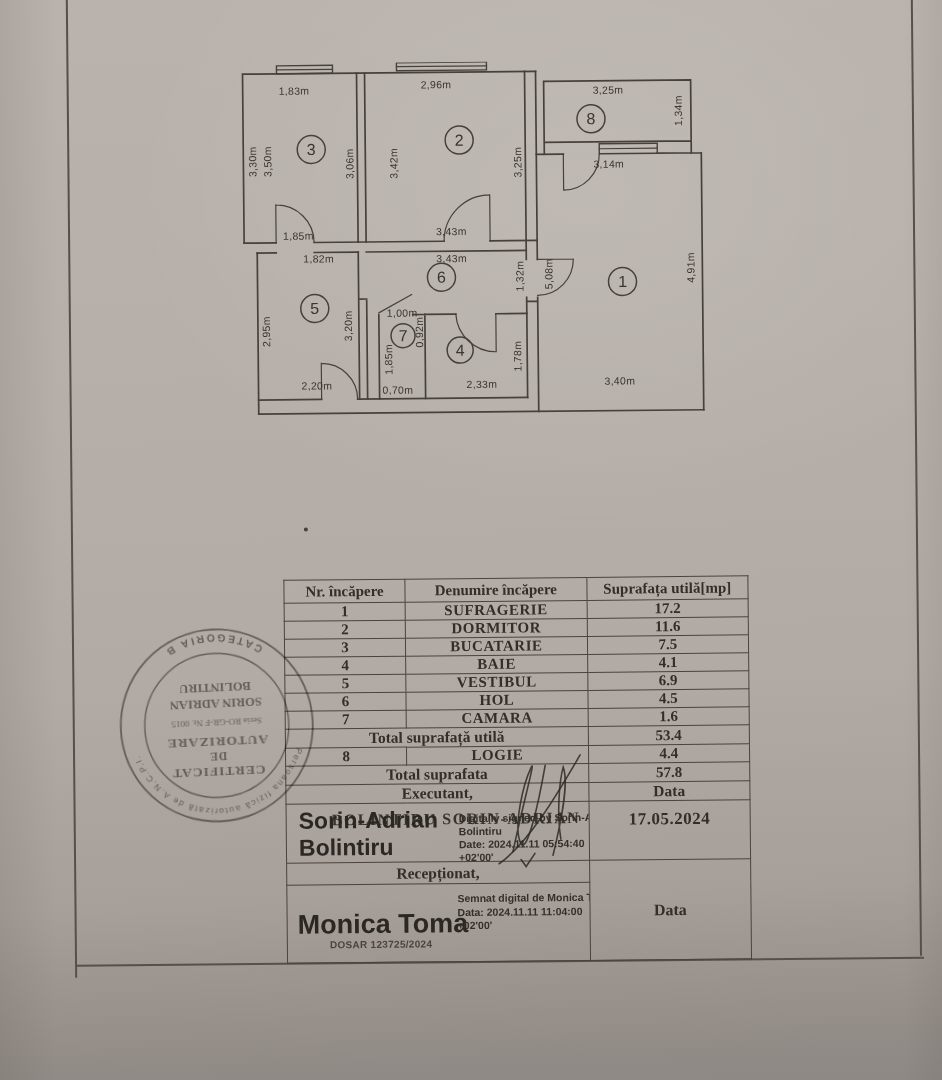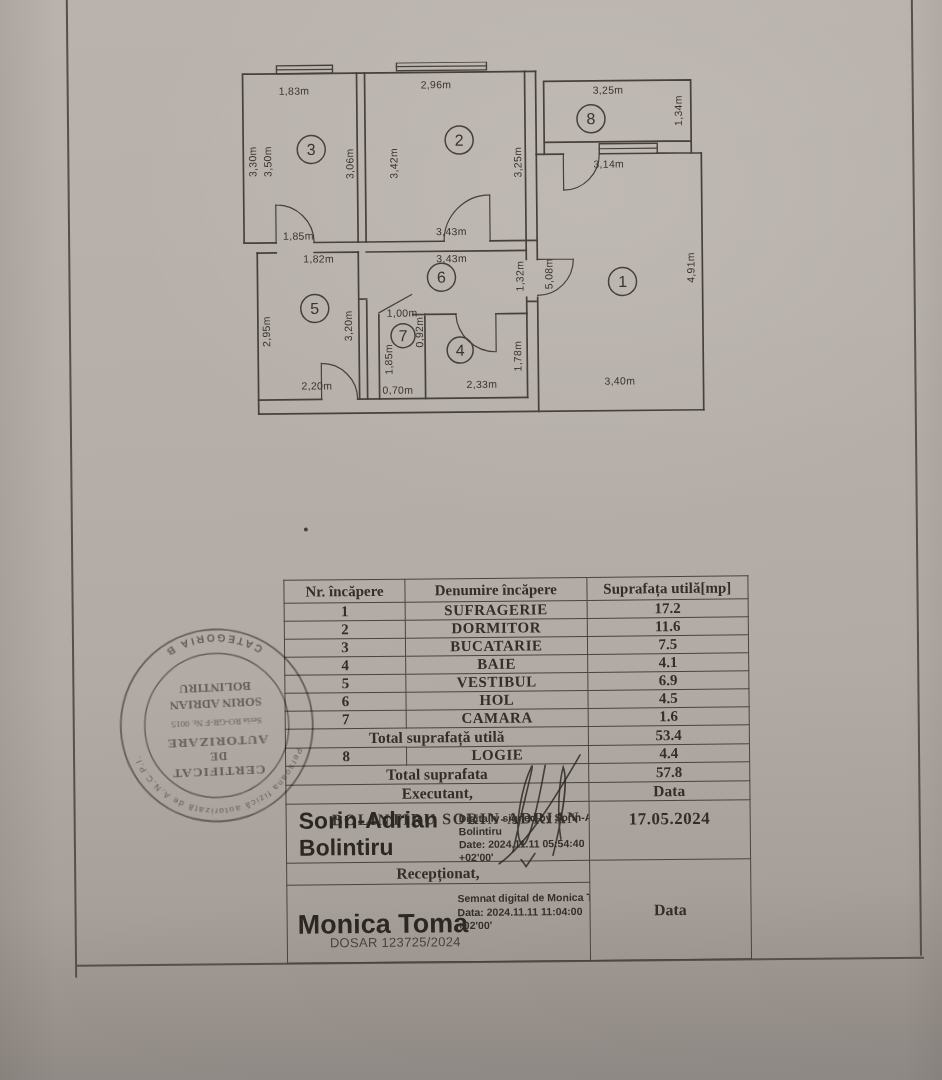--- a/index.html
+++ b/index.html
@@ -39,21 +39,21 @@
     line-height:1.18;color:#2b2824;}
   .smalldigital{position:absolute;left:172px;top:9px;width:172px;
     font-family:"Liberation Sans",sans-serif;font-size:10.5px;font-weight:bold;
     line-height:1.25;color:#332f2a;text-align:left;}
   .monicasig{position:absolute;left:10px;top:24px;font-family:"Liberation Sans",sans-serif;
     font-size:27px;font-weight:600;color:#2b2824;white-space:nowrap;}
   .monicadigital{position:absolute;left:170px;top:8px;width:165px;
     font-family:"Liberation Sans",sans-serif;font-size:10.5px;font-weight:bold;
     line-height:1.3;color:#332f2a;text-align:left;}
   .dosar{position:absolute;left:42px;bottom:12px;font-family:"Liberation Sans",sans-serif;
-    font-size:13px;font-weight:normal;letter-spacing:.3px;color:#4a443c;}
+    font-size:10px;font-weight:bold;letter-spacing:.3px;color:#4a443c;}
   .datecell{vertical-align:top;padding-top:8px;font-size:17px;font-weight:600;letter-spacing:.5px;}
   
   #stamp{position:absolute;left:105px;top:613px;transform:rotate(178deg);
     opacity:.78;mix-blend-mode:multiply;filter:blur(.2px);}
   #stamp circle{fill:none;stroke:#4e4943;}
   #stamp text{fill:#4e4943;}
   .stampcenter{font-family:"Liberation Serif",serif;text-anchor:middle;}
   
   #scribble{position:absolute;left:488px;top:742px;}
   #scribble path{fill:none;stroke:#2e2a26;stroke-width:1.6;opacity:.85;stroke-linecap:round;}

